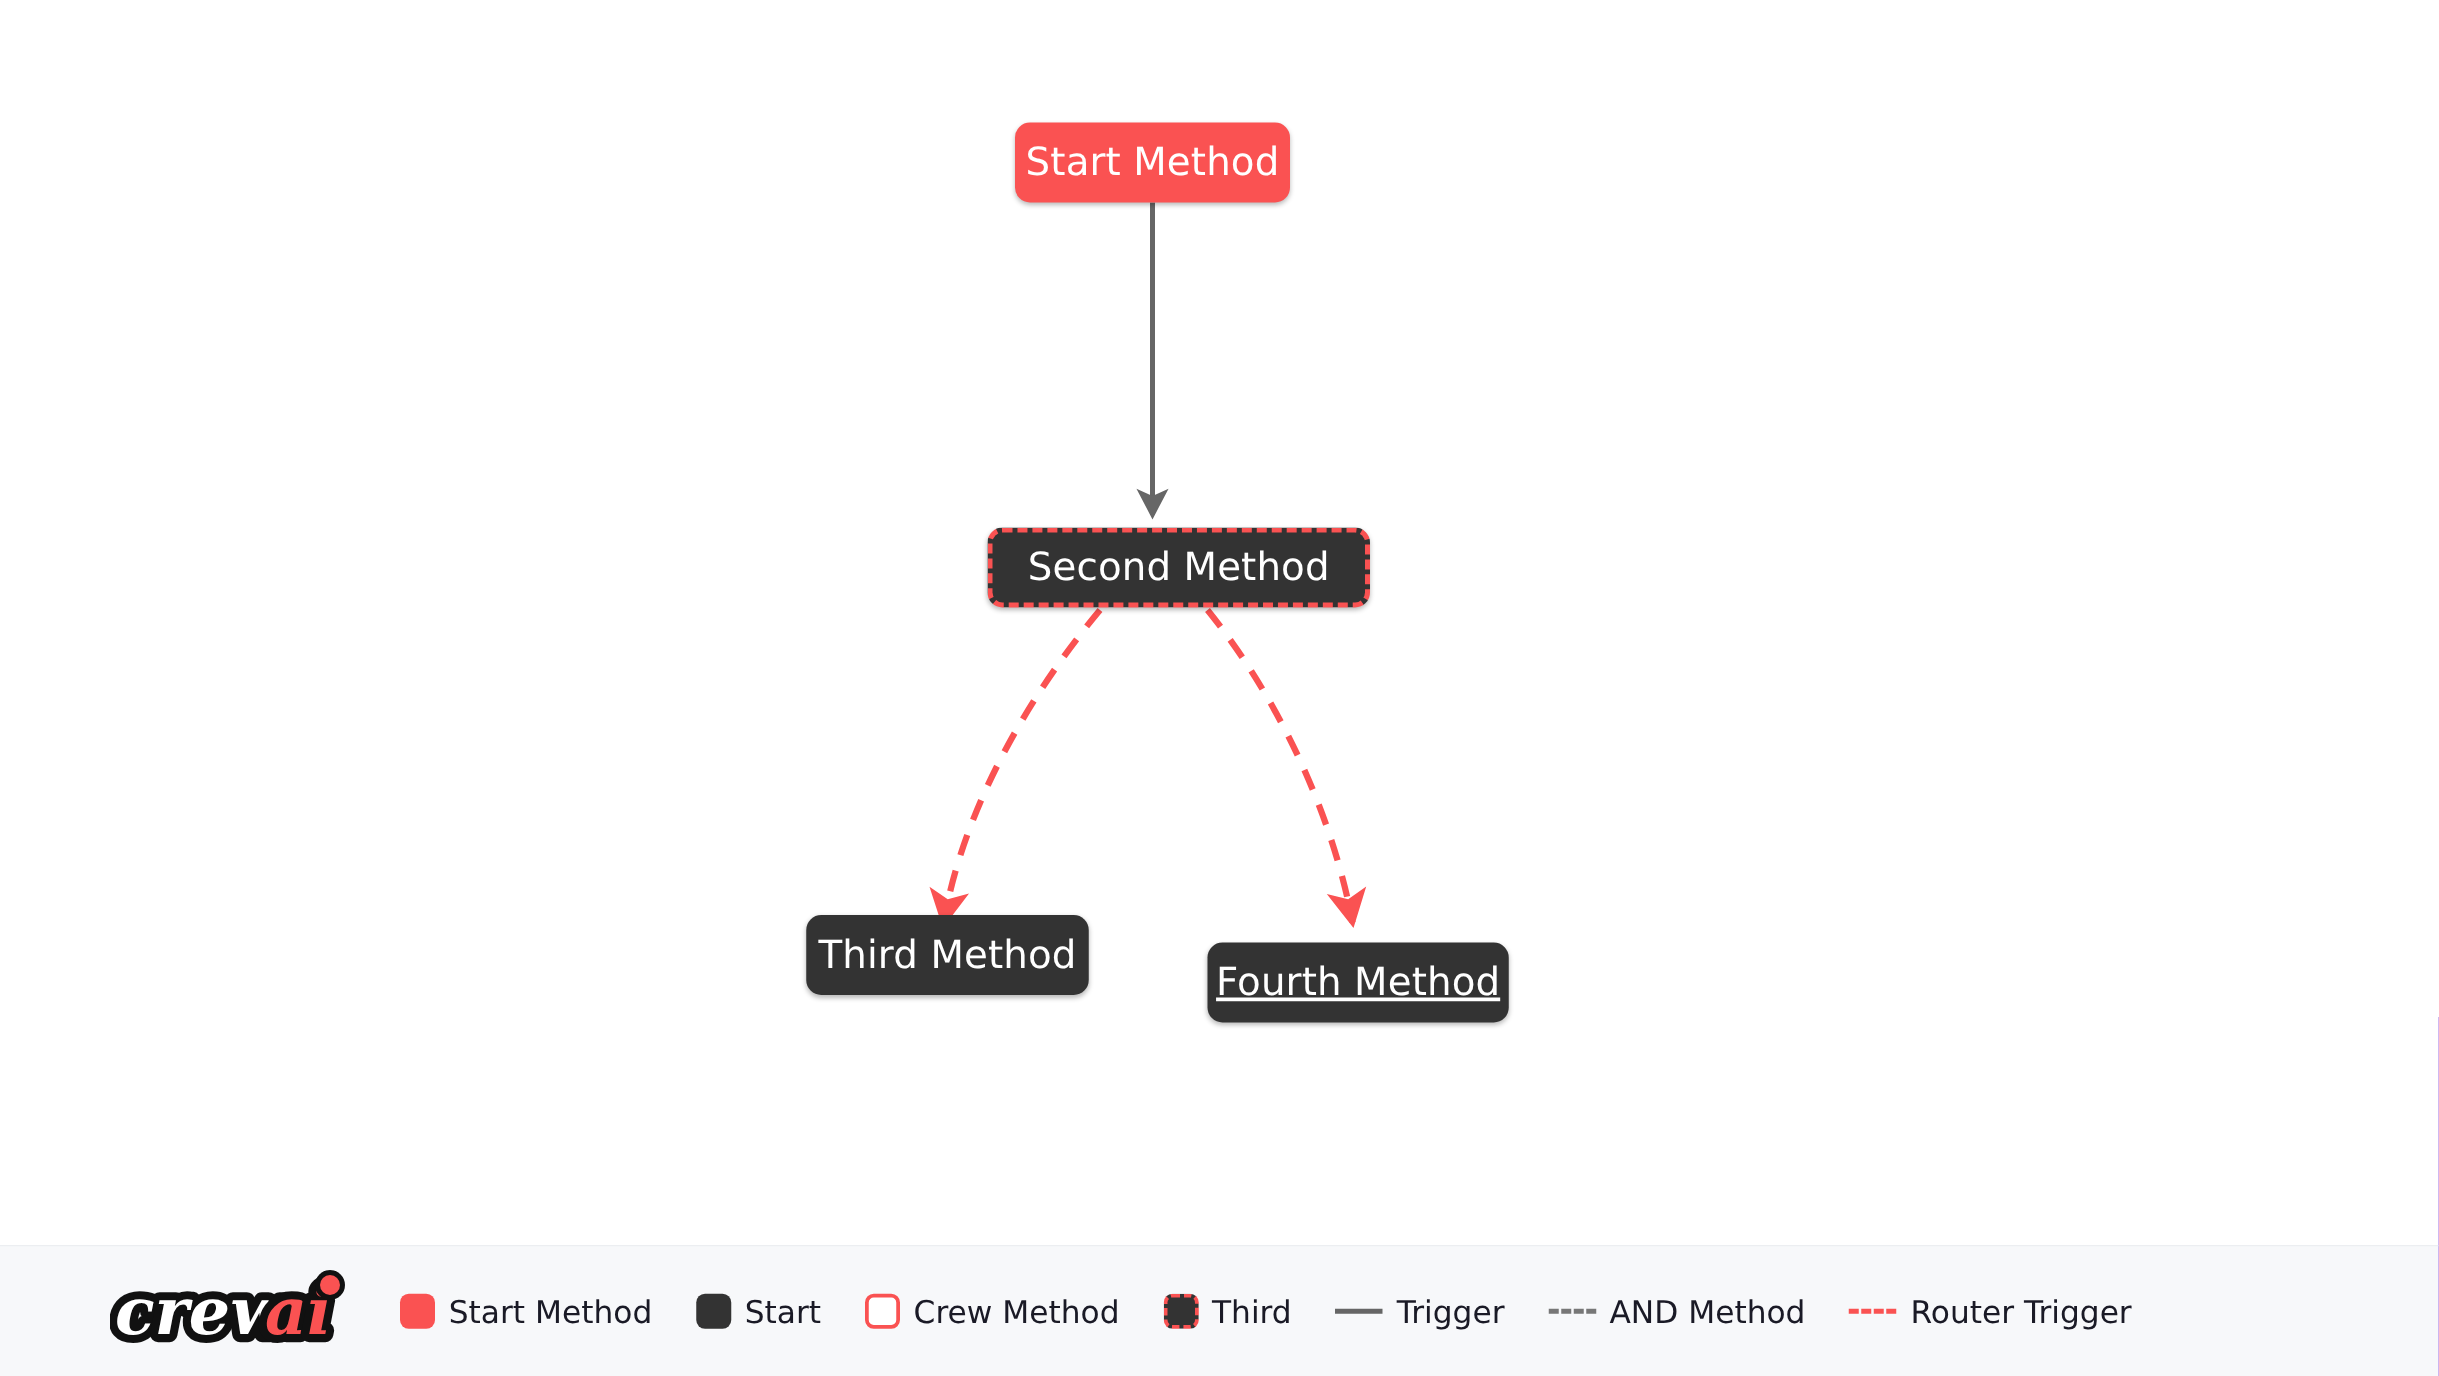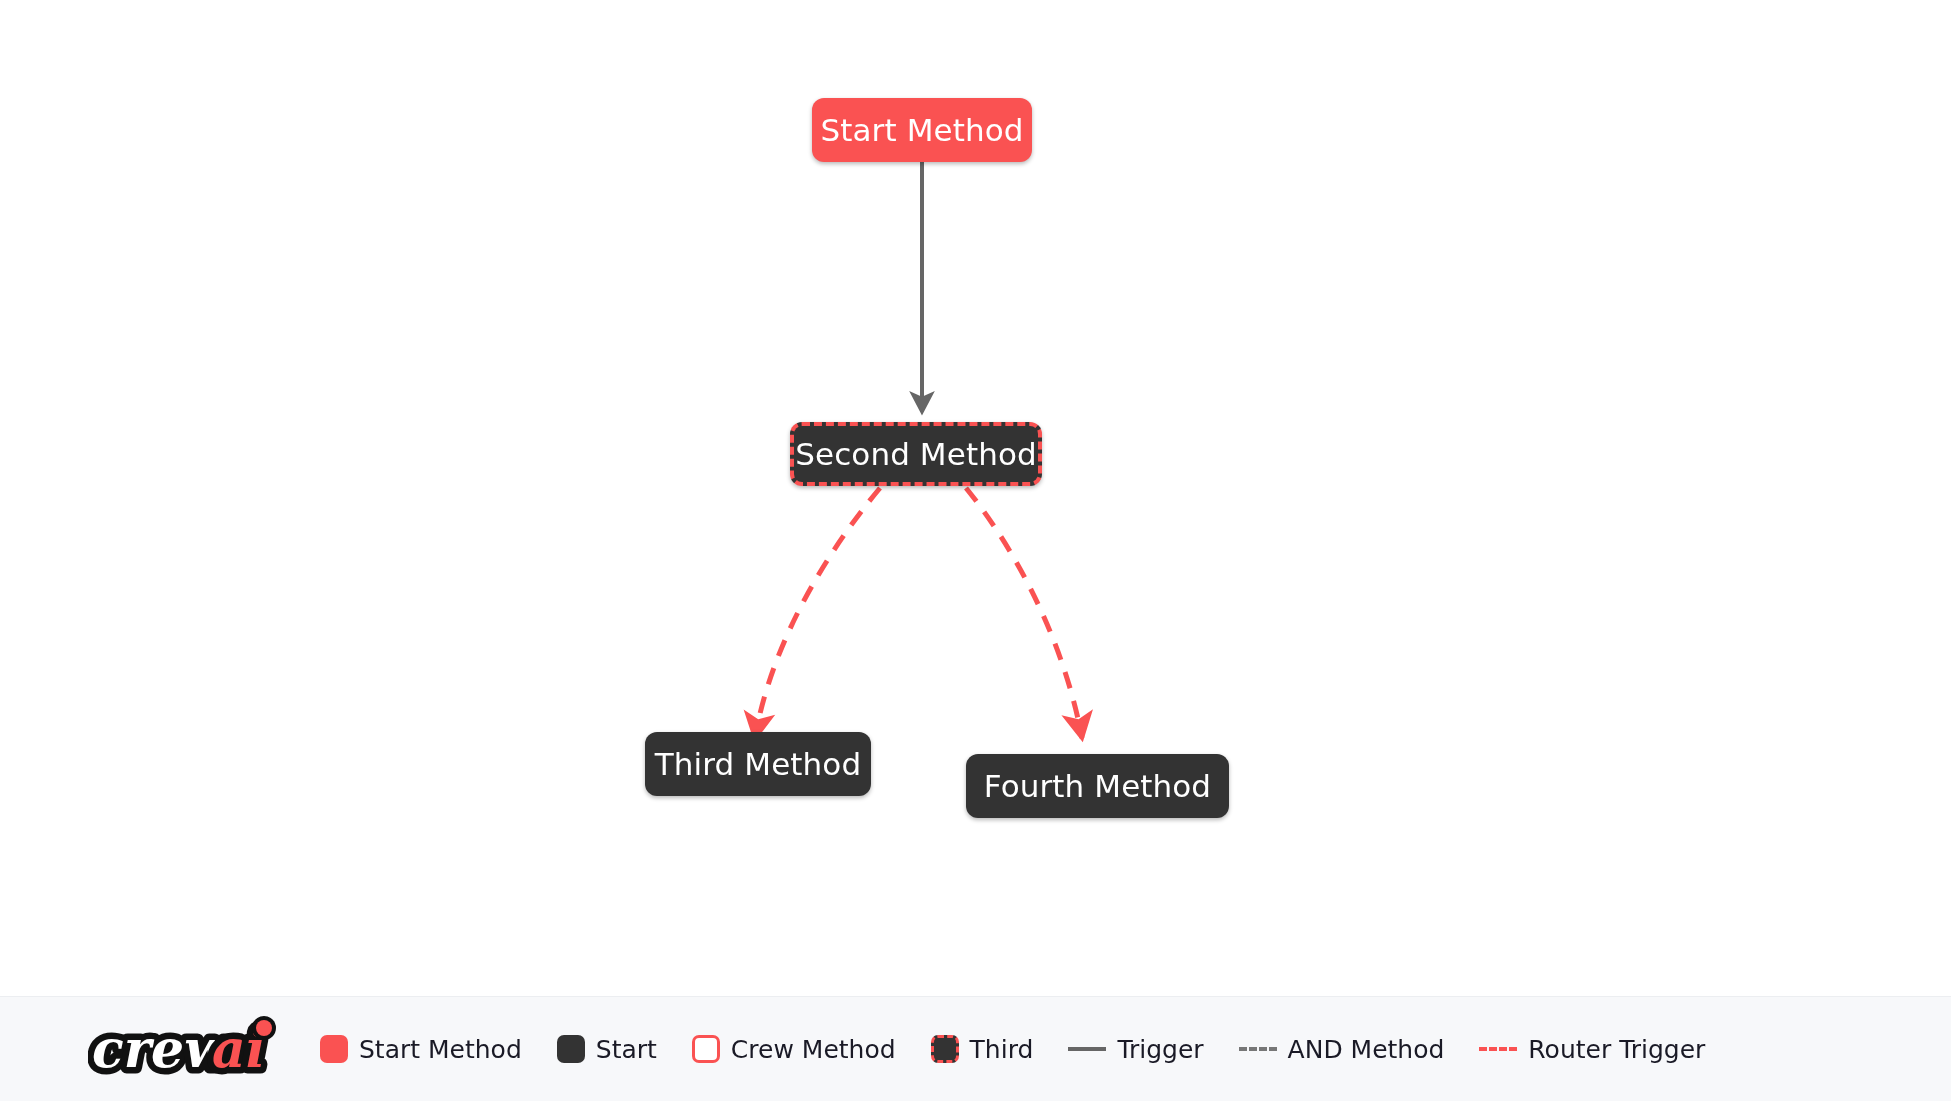--- a/index.html
+++ b/index.html
@@ -152,29 +152,29 @@
 
       <path d="M 880 488 C 820 560, 770 650, 755 738" fill="none" stroke="#fa5252" stroke-width="5" stroke-dasharray="17 13" stroke-linecap="butt" marker-end="url(#arrow-red)"></path>
 
       <path d="M 966 488 C 1024 560, 1066 652, 1082 738" fill="none" stroke="#fa5252" stroke-width="5" stroke-dasharray="17 13" stroke-linecap="butt" marker-end="url(#arrow-red)"></path>
     </svg>
 
     <div class="node node-start" style="left:812px; top:98px; width:220px; height:64px;">
       <span class="node-label">Start Method</span>
     </div>
 
-    <div class="node node-router" style="left:790px; top:422px; width:252px; height:64px;">
+    <div class="node node-router" style="left:790px; top:422px; width:306px; height:64px;">
       <span class="node-label">Second Method</span>
     </div>
 
     <div class="node node-method" style="left:645px; top:732px; width:226px; height:64px;">
       <span class="node-label">Third Method</span>
     </div>
 
-    <div class="node node-method" style="left:966px; top:754px; width:263px; height:64px;">
+    <div class="node node-method" style="left:966px; top:754px; width:241px; height:64px;text-decoration:underline;">
       <span class="node-label">Fourth Method</span>
     </div>
 
   </div>
 
   <div id="legend-bar">
 
     <div id="legend-logo">
       <svg width="212" height="74" viewBox="0 0 212 74">
         <g font-family="DejaVu Serif, Liberation Serif, serif" font-size="52" font-style="italic" font-weight="bold">

